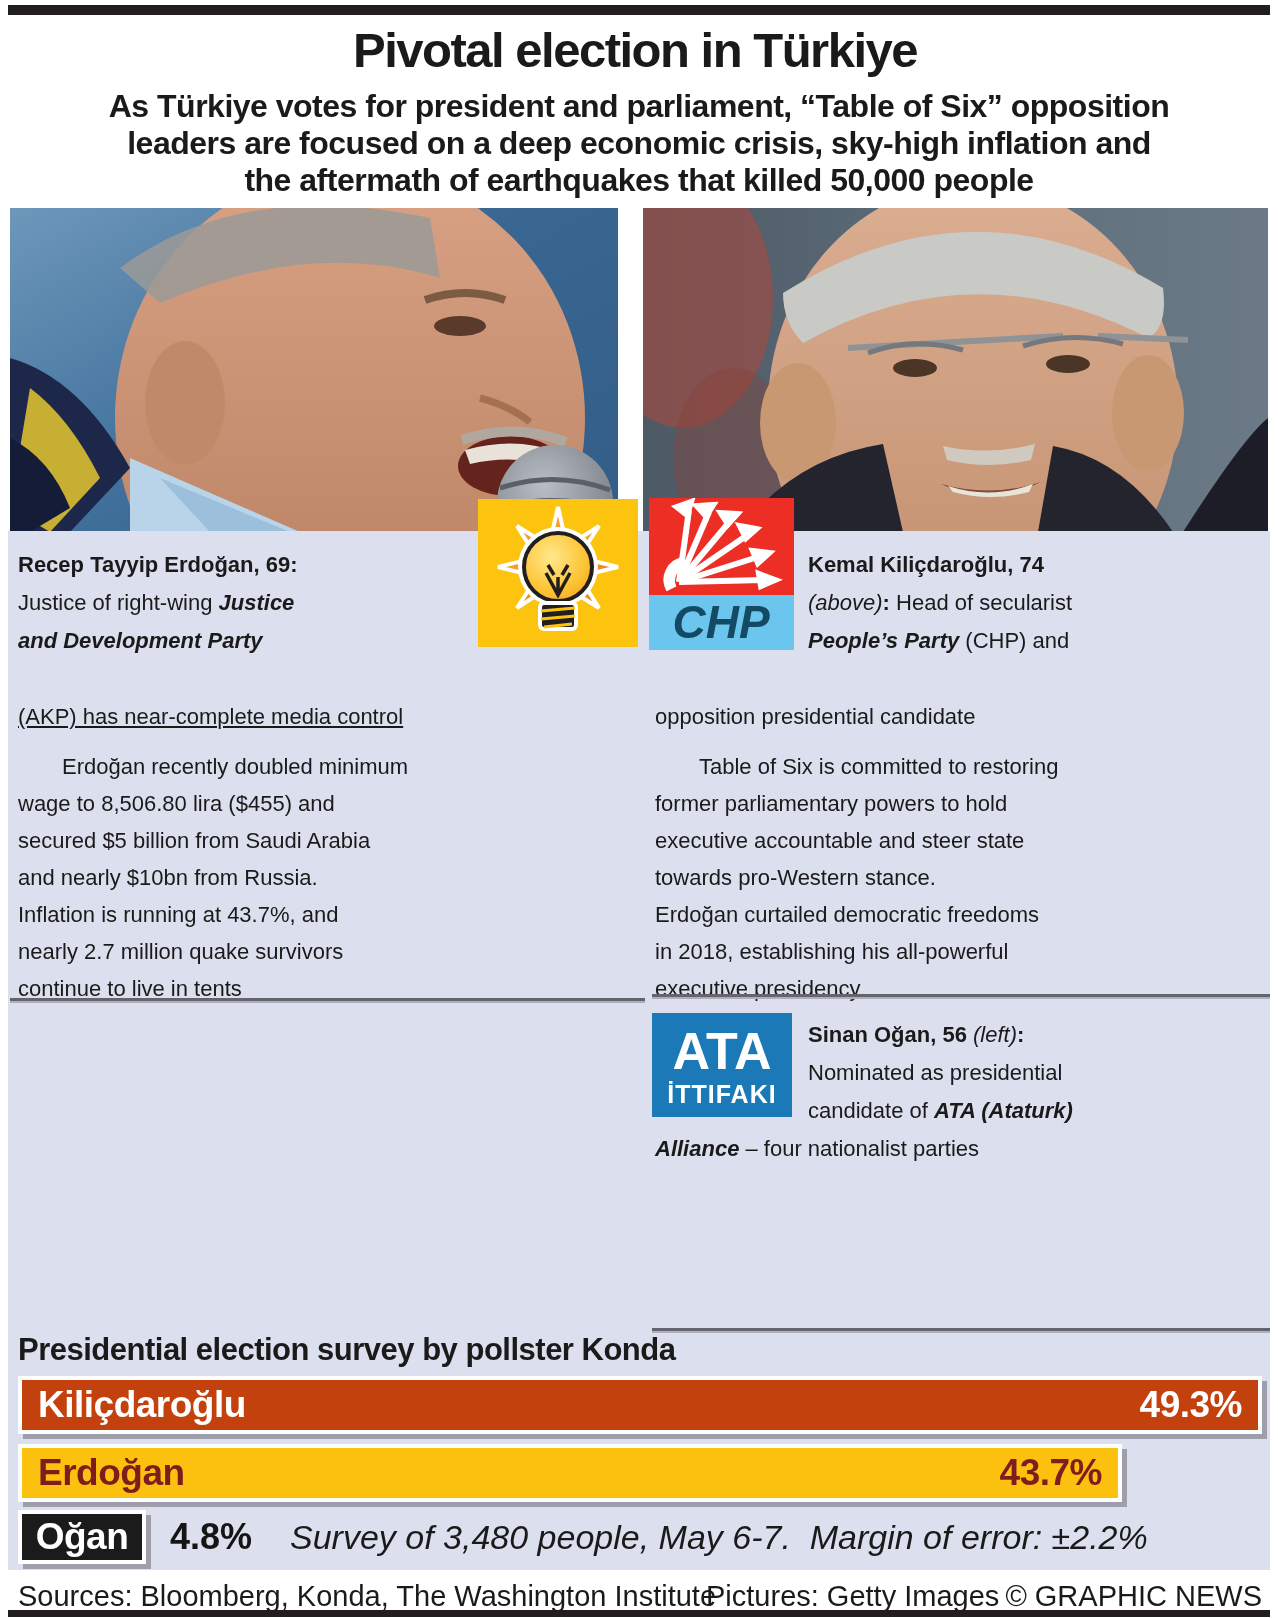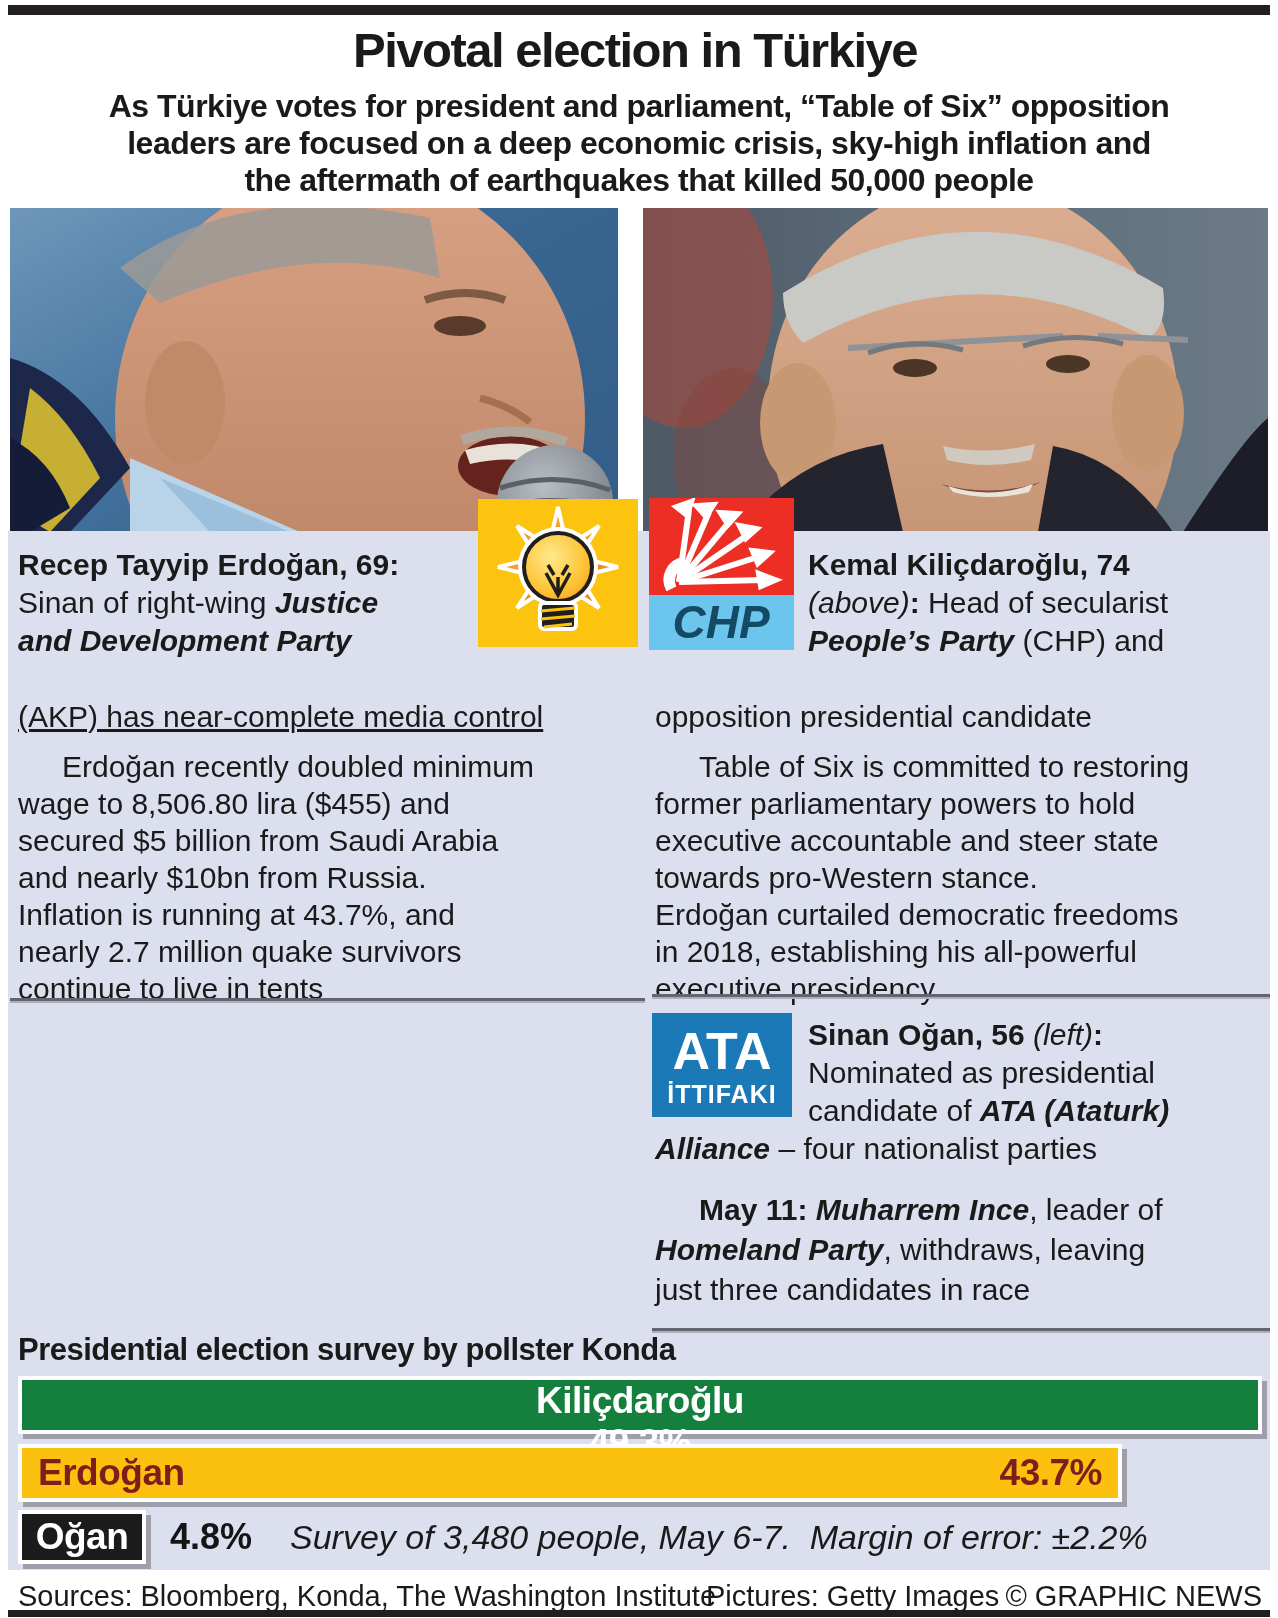--- a/index.html
+++ b/index.html
@@ -14,21 +14,21 @@
             font-size:32px;font-weight:bold;line-height:37px;white-space:pre-line;letter-spacing:-0.5px;}
   .panel{position:absolute;left:8px;top:531px;width:1262px;height:1039px;background:#dcdfee;}
   .photo{position:absolute;overflow:hidden;}
   .photo-erdogan{left:10px;top:208px;width:608px;height:324px;}
   .photo-kilicdaroglu{left:643px;top:208px;width:625px;height:324px;}
   .photo-ogan{left:10px;top:1012px;width:635px;height:323px;}
   .logo{position:absolute;}
   .akp-logo{left:478px;top:499px;width:160px;height:148px;}
   .chp-logo{left:649px;top:498px;width:145px;height:152px;}
   .ata-logo{left:652px;top:1013px;width:140px;height:104px;}
-  .tblock{position:absolute;font-size:30px;line-height:38px;}
+  .tblock{position:absolute;font-size:22px;line-height:38px;}
   .b{font-weight:bold;}
   .i{font-style:italic;}
   .bi{font-weight:bold;font-style:italic;}
   .erdogan-intro{left:18px;top:546px;width:455px;}
   .erdogan-intro-tail{left:18px;top:698px;width:605px;text-decoration:underline;}
   .erdogan-para{left:18px;top:748px;width:605px;line-height:37px;text-indent:44px;}
   .kilic-intro{left:808px;top:546px;width:460px;}
   .kilic-intro-tail{left:655px;top:698px;width:613px;}
   .kilic-para{left:655px;top:748px;width:613px;line-height:37px;text-indent:44px;}
   .ogan-intro{left:808px;top:1016px;width:462px;}
@@ -239,40 +239,39 @@
   </div>
 
   <div class="logo ata-logo">
     <svg width="140" height="104" viewBox="0 0 140 104" xmlns="http://www.w3.org/2000/svg">
       <rect width="140" height="104" fill="#1b79b7"></rect>
       <text x="70" y="56" text-anchor="middle" font-family="Liberation Sans, sans-serif" font-size="52" font-weight="bold" fill="#ffffff">ATA</text>
       <text x="70" y="90" text-anchor="middle" font-family="Liberation Sans, sans-serif" font-size="25" font-weight="bold" fill="#ffffff" letter-spacing="1">İTTIFAKI</text>
     </svg>
   </div>
 
-  <div class="tblock erdogan-intro"><span class="b">Recep Tayyip Erdoğan, 69:</span><br><span>Sinan of right-wing </span><span class="bi">Justice</span><br><span class="bi">and Development Party</span></div>
+  <div class="tblock erdogan-intro"><span class="b">Recep Tayyip Erdoğan, 69:</span><br><span>Justice of right-wing </span><span class="bi">Justice</span><br><span class="bi">and Development Party</span></div>
   <div class="tblock erdogan-intro-tail">(AKP) has near-complete media control</div>
   <div class="tblock erdogan-para"><span>Erdoğan recently doubled minimum</span><br><span>wage to 8,506.80 lira ($455) and</span><br><span>secured $5 billion from Saudi Arabia</span><br><span>and nearly $10bn from Russia.</span><br><span>Inflation is running at 43.7%, and</span><br><span>nearly 2.7 million quake survivors</span><br><span>continue to live in tents</span></div>
 
   <div class="tblock kilic-intro"><span class="b">Kemal Kiliçdaroğlu, 74</span><br><span class="i">(above)</span><span class="b">:</span><span> Head of secularist</span><br><span class="bi">People’s Party</span><span> (CHP) and</span></div>
   <div class="tblock kilic-intro-tail">opposition presidential candidate</div>
   <div class="tblock kilic-para"><span>Table of Six is committed to restoring</span><br><span>former parliamentary powers to hold</span><br><span>executive accountable and steer state</span><br><span>towards pro-Western stance.</span><br><span>Erdoğan curtailed democratic freedoms</span><br><span>in 2018, establishing his all-powerful</span><br><span>executive presidency</span></div>
 
   <div class="tblock ogan-intro"><span class="b">Sinan Oğan, 56 </span><span class="i">(left)</span><span class="b">:</span><br><span>Nominated as presidential</span><br><span>candidate of </span><span class="bi">ATA (Ataturk)</span></div>
   <div class="tblock ogan-intro-tail"><span class="bi">Alliance</span><span>  – four nationalist parties</span></div>
-  <div class="tblock ogan-para"><span class="b">May 11: </span><span class="bi">Muharrem Ince</span><span>, leader of</span><br><span class="bi">Homeland Party</span><span>, withdraws, leaving</span><br><span>just three candidates in race</span></div>
 
   <div class="divider divider-left"></div>
   <div class="divider divider-right-top"></div>
   <div class="divider divider-right-mid"></div>
 
   <div class="chart-title">Presidential election survey by pollster Konda</div>
 
   <div class="chart-row row-0">
-    <div class="bar-box" style="width: 1244px; background: #15803d; flex-direction: column;">
+    <div class="bar-box" style="width: 1244px; background: #c2410c;">
       <span class="bar-label">Kiliçdaroğlu</span>
       <span class="bar-value">49.3%</span>
     </div>
   </div>
   <div class="chart-row row-1">
     <div class="bar-box" style="width: 1104px; background: rgb(252, 193, 14);">
       <span class="bar-label">Erdoğan</span>
       <span class="bar-value">43.7%</span>
     </div>
   </div>

